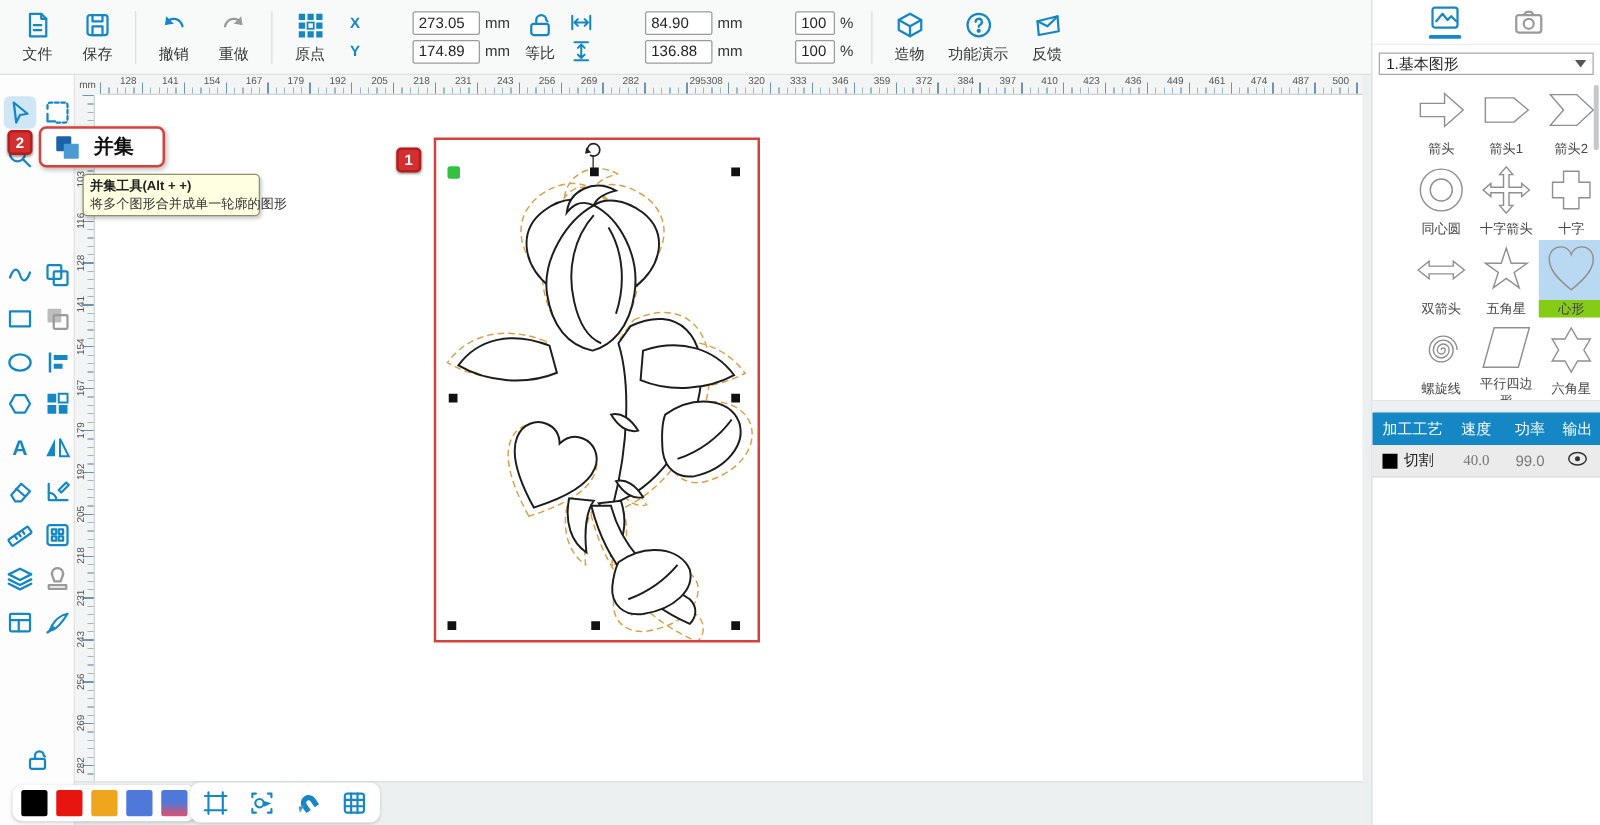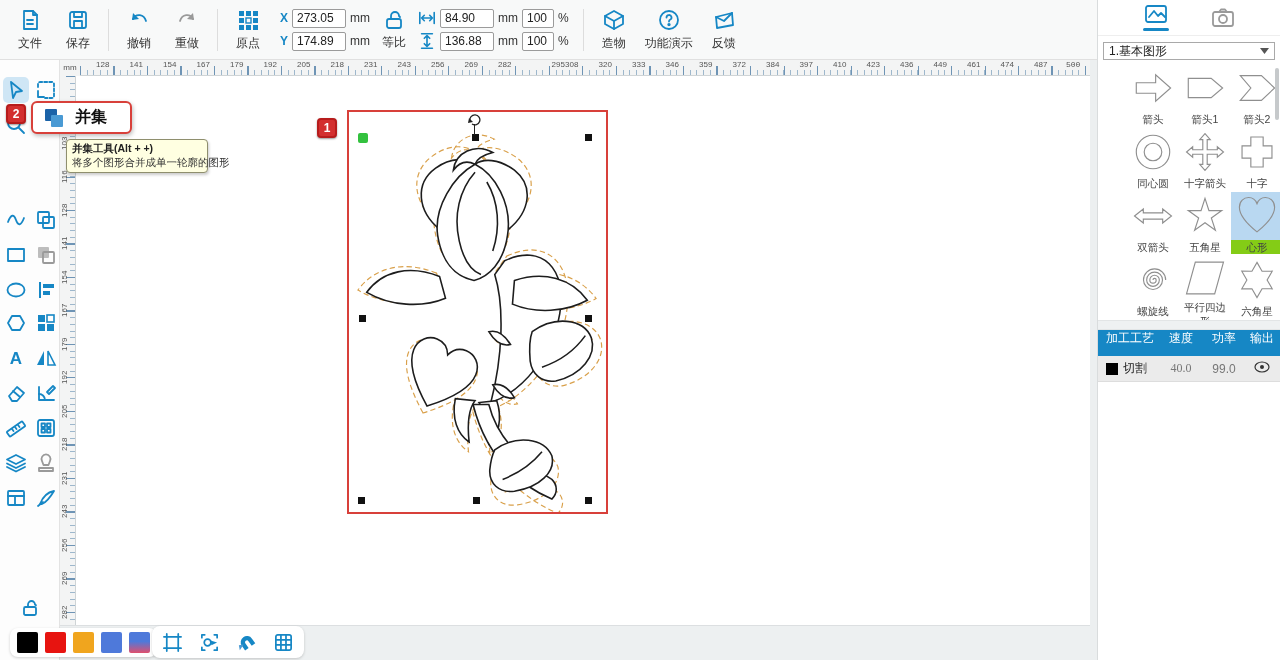--- a/index.html
+++ b/index.html
@@ -14,21 +14,21 @@
   .ti { display:flex; flex-direction:column; align-items:center; justify-content:center;
     width:48px; height:54px; cursor:pointer; }
   .ti svg { width:24px; height:24px; }
   .ti .lbl { font-size:12px; color:#333; margin-top:3px; white-space:nowrap; }
   .tsep { width:1px; height:42px; background:#ddd; margin:0 6px; }
   .coords { display:flex; flex-direction:column; gap:4px; margin:0 8px; }
   .crow { display:flex; align-items:center; gap:4px; font-size:12px; color:#1687c5; font-weight:bold; }
   .crow .unit { color:#333; font-weight:normal; }
   .fld { width:54px; height:19px; border:1px solid #9b9b9b; border-radius:2px;
     background:#fff; font-size:12px; color:#222; padding:0 4px;
-    font-family:"Liberation Sans",sans-serif; }
+    font-family:"Liberation Sans",sans-serif;margin-left:38px; }
   .fld.sm { width:32px; }
   .lockcol { display:flex; flex-direction:column; align-items:center; margin:0 4px; }
   .lockcol .lbl { font-size:12px; color:#333; margin-top:2px; }
   .dims { display:flex; flex-direction:column; gap:4px; margin:0 8px; }
   .drow { display:flex; align-items:center; gap:4px; font-size:12px; color:#333; }
   .drow svg { width:18px; height:18px; }
 
   
   #sidebar { position:absolute; left:0; top:60px; width:60px; height:600px;
     background:#fdfdfd; border-right:1px solid #e3e3e3; }
@@ -106,21 +106,21 @@
   .shape-ico { width:52px; height:48px; display:flex; align-items:center; justify-content:center; }
   .shape-ico svg { width:46px; height:44px; stroke:#8f8f8f; fill:none; stroke-width:1.3; }
   .shape-lbl { font-size:10.5px; color:#444; width:100%; text-align:center; line-height:14px; }
   .shape-cell.sel .shape-ico { background:#b9d8f1; }
   .shape-cell.sel .shape-lbl { background:#84cc16; }
   #rscroll { position:absolute; right:1px; top:4px; width:4px; height:52px; background:#c6c9cb; border-radius:2px; }
   #rgap { height:10px; background:#eef1f2; border-top:1px solid #e2e5e6; border-bottom:1px solid #e2e5e6; }
 
   #ptable { width:100%; }
   #ptable .thead { display:flex; background:#1687c5; color:#fff; font-size:12px;
-    height:26px; align-items:flex-start; }
+    height:26px; align-items:center; }
   #ptable .trow { display:flex; background:#ebebeb; color:#777; font-size:12px;
     height:26px; align-items:center; border-bottom:1px solid #ddd; }
   .tc0 { width:62px; padding-left:8px; display:flex; align-items:center; gap:5px; }
   .tc1 { width:42px; text-align:center;font-family:Liberation Serif, serif; }
   .tc2 { width:44px; text-align:center; }
   .tc3 { width:32px; text-align:center; }
   .proc-swatch { width:12px; height:12px; background:#000; display:inline-block; }
   .trow .tc0 { color:#222; }
 
   svg.blue { stroke:#1687c5; fill:none; stroke-width:1.8; stroke-linecap:round; stroke-linejoin:round; }
@@ -409,21 +409,21 @@
     <span style="left: 652.5px;">372</span>
     <span style="left: 686px;">384</span>
     <span style="left: 719.5px;">397</span>
     <span style="left: 753px;">410</span>
     <span style="left: 786.5px;">423</span>
     <span style="left: 820px;">436</span>
     <span style="left: 853.5px;">449</span>
     <span style="left: 887px;">461</span>
     <span style="left: 920.5px;">474</span>
     <span style="left: 954px;">487</span>
-    <span style="left: 986px; font-family: Liberation Mono, monospace;">500</span>
+    <span style="left: 986px;">500</span>
   </div>
 <div id="ruler-left">
     <span style="top: 40px;">90</span>
     <span style="top: 73.5px;">103</span>
     <span style="top: 107px;">116</span>
     <span style="top: 140.5px;">128</span>
     <span style="top: 174px;">141</span>
     <span style="top: 207.5px;">154</span>
     <span style="top: 241px;">167</span>
     <span style="top: 274.5px;">179</span>

